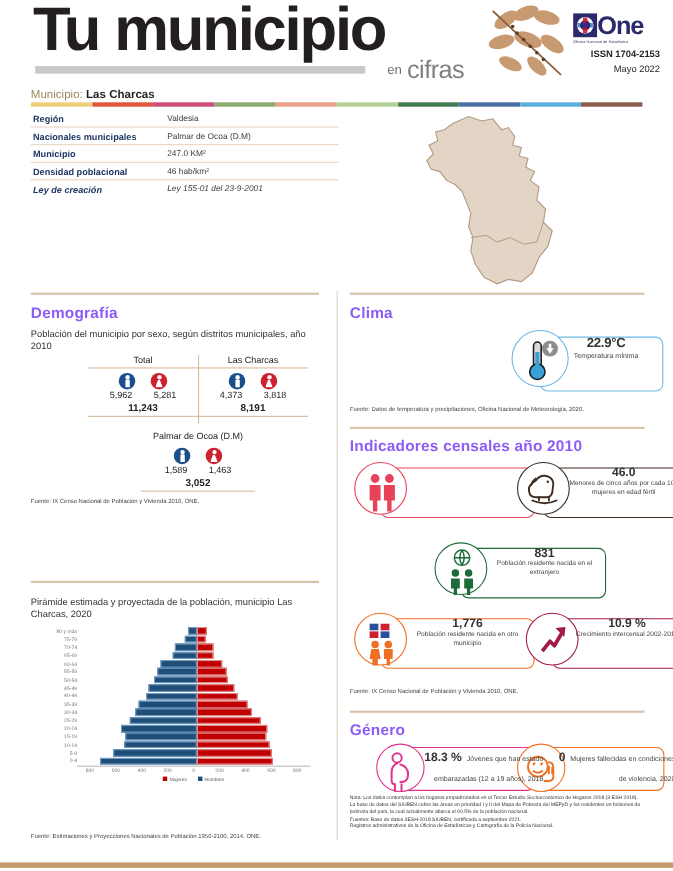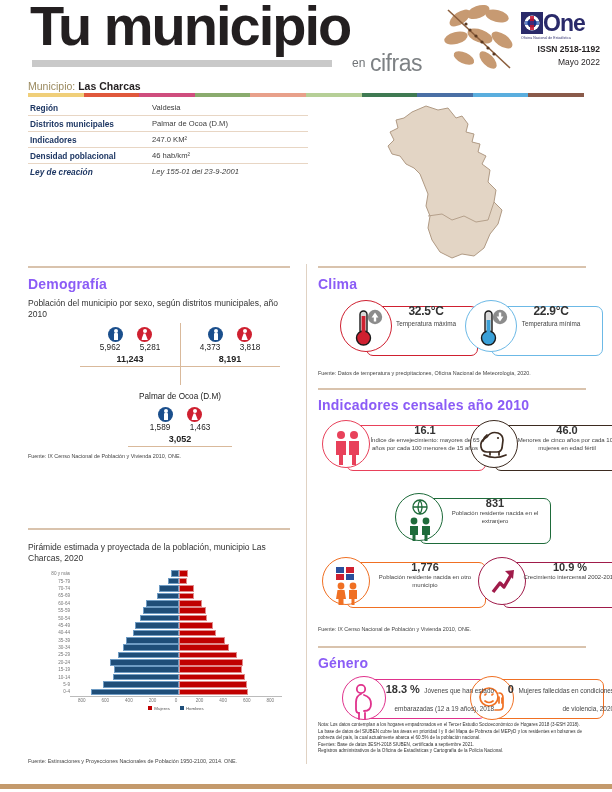--- a/index.html
+++ b/index.html
@@ -143,21 +143,21 @@
           <circle cx="11" cy="11" r="7.5" fill="#fff"></circle>
           <circle cx="11" cy="11" r="4.6" fill="#2a2a6a"></circle>
           <path d="M9 4 L13 4 L13 18 L9 18 Z" fill="#c8102e" opacity="0.85"></path>
           <path d="M4 9 L18 9 L18 13 L4 13 Z" fill="#0033a0" opacity="0.6"></path>
         </svg>
         <span class="one-text">One</span>
       </div>
       <div class="one-sub">Oficina Nacional de Estadística</div>
     </div>
 
-    <div class="issn">ISSN  2518-1192</div>
+    <div class="issn">ISSN  1704-2153</div>
     <div class="fecha">Mayo 2022</div>
 
     <div class="muni-line">
       <span class="muni-lbl">Municipio:</span>
       <span class="muni-val">Las Charcas</span>
     </div>
     <div class="colorbar" id="colorbar">
         <i style="background: rgb(240, 207, 122);"></i>
         <i style="background: rgb(224, 88, 60);"></i>
         <i style="background: rgb(207, 77, 126);"></i>
@@ -170,25 +170,25 @@
         <i style="background: rgb(138, 90, 74);"></i>
       </div>
   </div>
 
   <div class="infotable" id="infotable">
       <div class="inforow">
         <div class="infok">Región</div>
         <div class="infov">Valdesia</div>
       </div>
       <div class="inforow">
-        <div class="infok">Distritos municipales</div>
+        <div class="infok">Nacionales municipales</div>
         <div class="infov">Palmar de Ocoa (D.M)</div>
       </div>
       <div class="inforow">
-        <div class="infok">Indicadores</div>
+        <div class="infok">Municipio</div>
         <div class="infov">247.0 KM²</div>
       </div>
       <div class="inforow">
         <div class="infok">Densidad poblacional</div>
         <div class="infov">46 hab/km²</div>
       </div>
       <div class="inforow">
         <div class="infok">Ley de creación</div>
         <div class="infov">Ley 155-01 del 23-9-2001</div>
       </div>
@@ -209,20 +209,30 @@
   <div class="hrule" style="left:28px;top:266px;width:262px;"></div>
   <div class="hrule" style="left:28px;top:528px;width:262px;"></div>
   <div class="hrule" style="left:318px;top:266px;width:268px;"></div>
   <div class="hrule" style="left:318px;top:388px;width:268px;"></div>
   <div class="hrule" style="left:318px;top:646px;width:268px;"></div>
 
   <div class="sect-title" style="left:28px;top:276px;">Demografía</div>
   <div class="subtitle" style="left:28px;top:298px;width:262px;">Población del municipio por sexo, según distritos municipales, año 2010</div>
 
   <div class="demo-grid">
+    <div class="dgrow">
+      <div class="dgcell">
+          <div class="dg-head">Total</div>
+          <div class="dg-line"></div>
+        </div>
+      <div class="dgcell">
+          <div class="dg-head">Las Charcas</div>
+          <div class="dg-line"></div>
+        </div>
+    </div>
     <div class="dgrow">
       <div class="dgcell">
         <div class="dg-icons">
           <span class="circ m">
               <i class="hd"></i>
               <i class="bd"></i>
             </span>
           <span class="circ f">
               <i class="hd"></i>
               <i class="bd"></i>
@@ -481,36 +491,20 @@
       </div>
       <div class="pyr-legend">
         <span><b style="background: rgb(192, 0, 0);"></b>Mujeres</span>
         <span><b style="background: rgb(31, 78, 121);"></b>Hombres</span>
       </div>
     </div>
   <div class="fuente" style="left:28px;top:758px;">Fuente: Estimaciones y Proyecciones Nacionales de Población 1950-2100, 2014. ONE.</div>
 
   <div class="sect-title" style="left:318px;top:276px;">Clima</div>
 
-  <div class="clima-card" style="left:340px;top:300px;width:160px;">
-    <div class="tbox" style="border:1.3px solid #cf2030;"></div>
-    <div class="tcircle" style="border:1.6px solid #cf2030;">
-      <svg width="52" height="52" viewBox="0 0 52 52">
-        <rect x="19" y="10" width="7" height="23" rx="3.5" fill="#d9d9d9" stroke="#1a1a1a" stroke-width="1.4"></rect>
-        <circle cx="22.5" cy="37" r="7" fill="#cf2030" stroke="#1a1a1a" stroke-width="1.4"></circle>
-        <rect x="20.6" y="15" width="3.8" height="22" fill="#cf2030"></rect>
-        <circle cx="34" cy="16" r="7.2" fill="#8c8c8c"></circle>
-        <path d="M34 11.5 L37.4 16.5 L35.2 16.5 L35.2 20.5 L32.8 20.5 L32.8 16.5 L30.6 16.5 Z" fill="#fff"></path>
-      </svg>
-    </div>
-    <div class="tbox-in">
-      <div class="tval">32.5°C</div>
-      <div class="tcap">Temperatura máxima</div>
-    </div>
-  </div>
 
   <div class="clima-card" style="left:465px;top:300px;width:160px;">
     <div class="tbox" style="border:1.3px solid #6cb9e6;"></div>
     <div class="tcircle" style="border:1.6px solid #6cb9e6;">
       <svg width="52" height="52" viewBox="0 0 52 52">
         <rect x="19" y="10" width="7" height="23" rx="3.5" fill="#d9d9d9" stroke="#1a1a1a" stroke-width="1.4"></rect>
         <circle cx="22.5" cy="37" r="7" fill="#3aa0d8" stroke="#1a1a1a" stroke-width="1.4"></circle>
         <rect x="20.6" y="19" width="3.8" height="18" fill="#3aa0d8"></rect>
         <circle cx="34" cy="16" r="7.2" fill="#8c8c8c"></circle>
         <path d="M34 20.5 L30.6 15.5 L32.8 15.5 L32.8 11.5 L35.2 11.5 L35.2 15.5 L37.4 15.5 Z" fill="#fff"></path>
@@ -530,24 +524,20 @@
     <div class="ibox" style="width:140px;border:1.3px solid #e8415a;"></div>
     <div class="icirc" style="border:1.6px solid #e8415a;">
       <svg width="48" height="48" viewBox="0 0 48 48">
         <g fill="#e8415a">
           <circle cx="18" cy="14" r="4"></circle>
             <path d="M13 20 h10 v14 h-3 v10 h-4 v-10 h-3 z"></path>
           <circle cx="31" cy="14" r="4"></circle>
             <path d="M26 20 h10 v14 h-3 v10 h-4 v-10 h-3 z"></path>
         </g>
       </svg>
-    </div>
-    <div class="ibox-in" style="left:44px;width:118px;">
-      <div class="ival">16.1</div>
-      <div class="icap">Índice de envejecimiento: mayores de 65 años por cada 100 menores de 15 años</div>
     </div>
   </div>
 
   <div class="icard" style="left:470px;top:420px;width:150px;">
     <div class="ibox" style="width:128px;border:1.3px solid #3d2b20;"></div>
     <div class="icirc" style="border:1.6px solid #3d2b20;">
       <svg width="48" height="48" viewBox="0 0 48 48">
         <g fill="none" stroke="#3d2b20" stroke-width="1.7" stroke-linecap="round">
           <path d="M16 16 q4-6 11-4 q5 2 5 7 l-1 8 q-1 4-5 4 h-10 q-5 0-6-5 q-1-5 3-8 z"></path>
           <path d="M16 14 q-3 2-4 6"></path>

